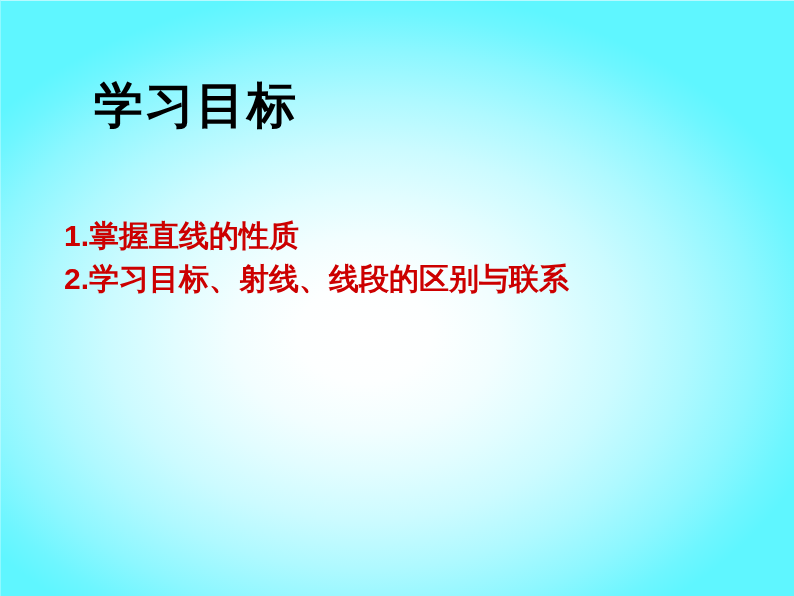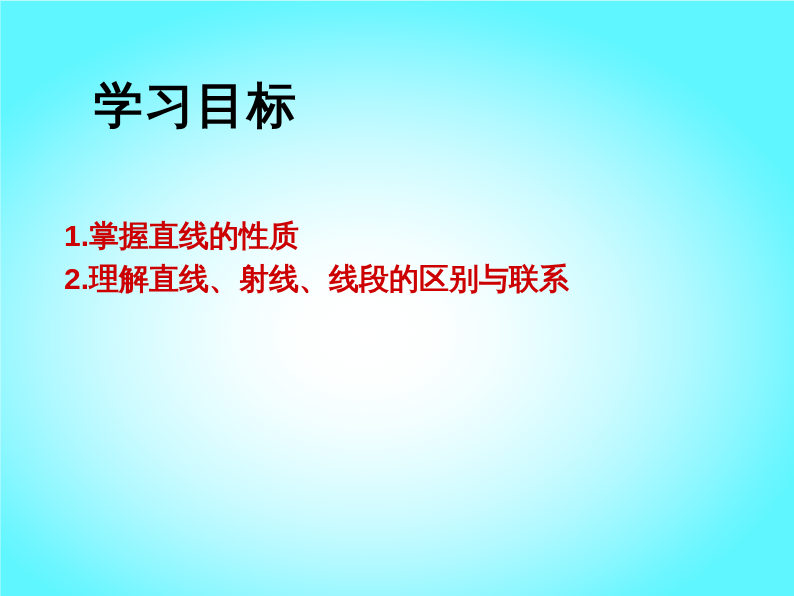--- a/index.html
+++ b/index.html
@@ -122,20 +122,20 @@
 
     <h1 class="slide-title">学习目标</h1>
 
     <ul class="objectives">
 
       <li class="objective-item">
         <span class="objective-marker">1.</span><span class="objective-text">掌握直线的性质</span>
       </li>
 
       <li class="objective-item">
-        <span class="objective-marker">2.</span><span class="objective-text">理解直线、射线、线段的区别与联系</span>
+        <span class="objective-marker">2.</span><span class="objective-text">学习目标、射线、线段的区别与联系</span>
       </li>
 
 
     </ul>
 
   </div>
 </div>
 
 </body></html>

